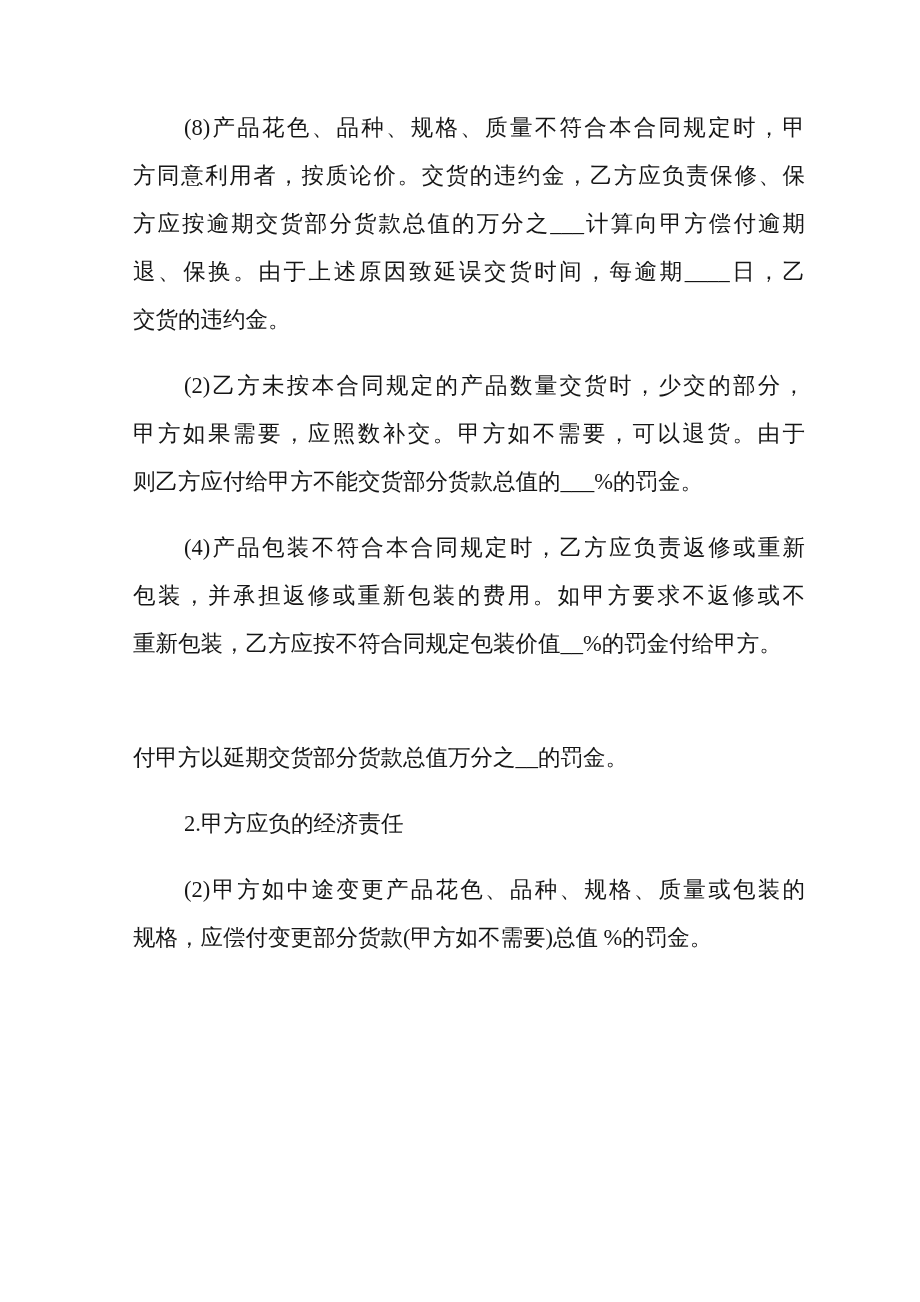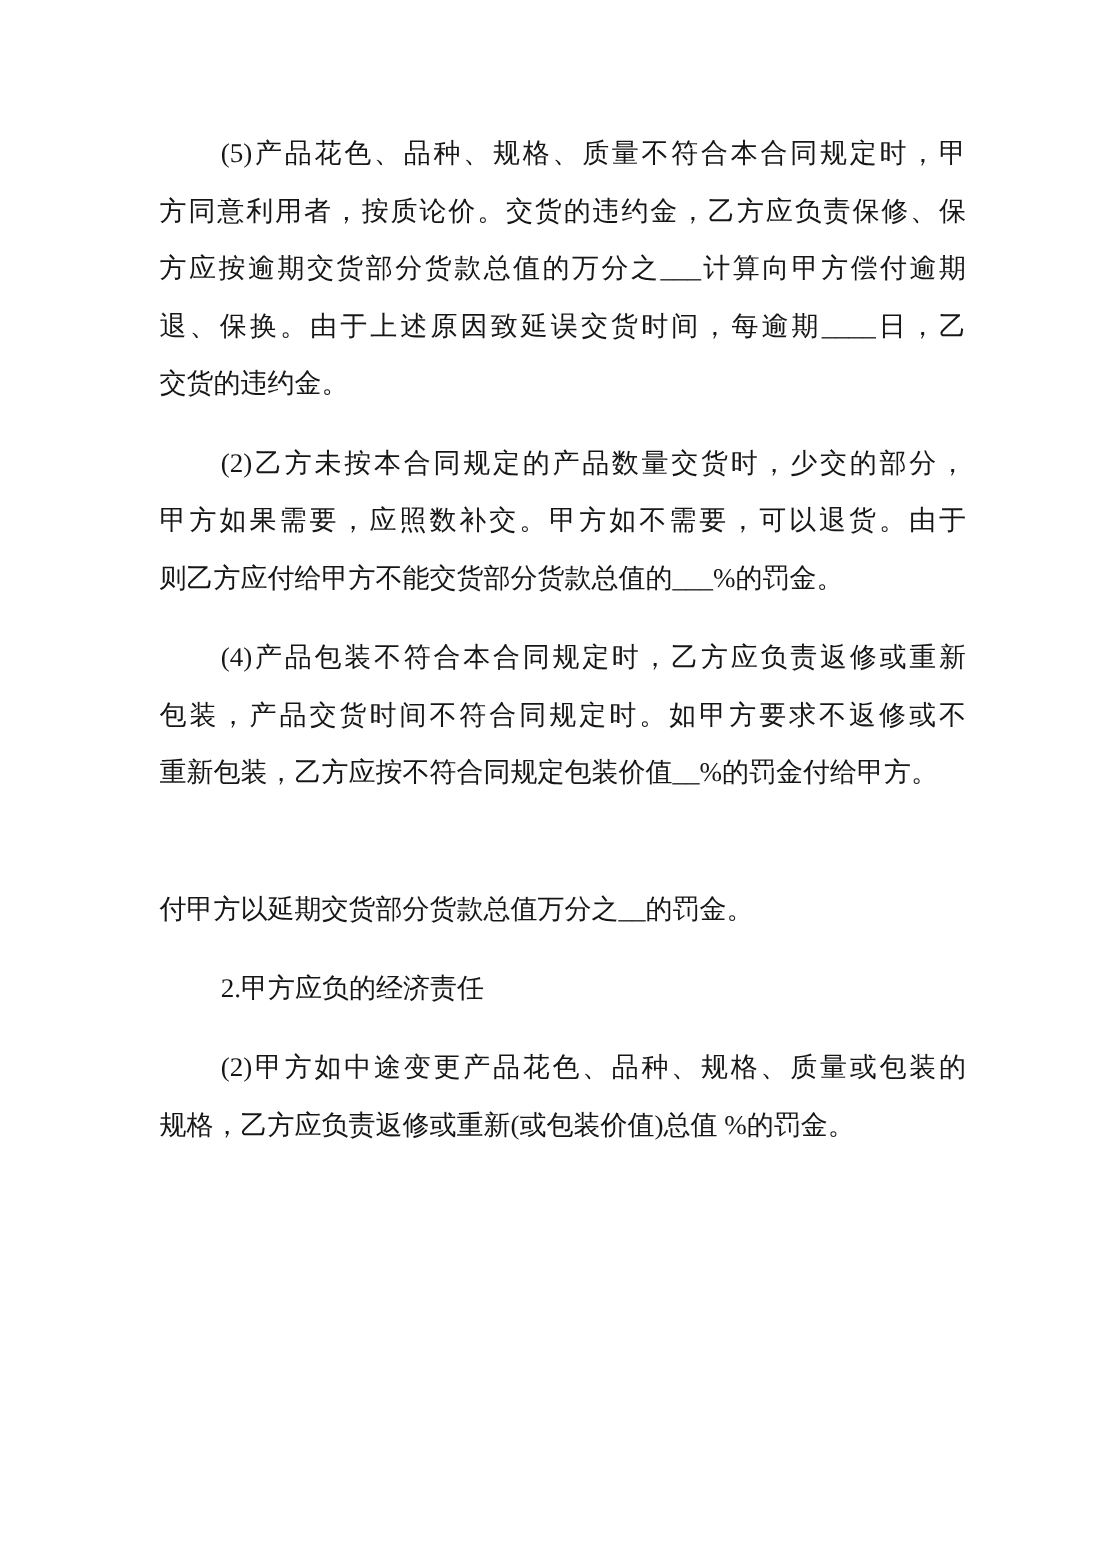--- a/index.html
+++ b/index.html
@@ -39,40 +39,40 @@
   .line.first {
     text-indent: 51px;
   }
 </style>
 </head>
 <body>
 
 <div class="page">
   <div class="doc-body" style="color: rgb(22, 22, 22);">
       <div class="para">
-        <div class="line first just">(5)产品花色、品种、规格、质量不符合本合同规定时，甲</div>
+        <div class="line first just">(8)产品花色、品种、规格、质量不符合本合同规定时，甲</div>
         <div class="line just">方同意利用者，按质论价。交货的违约金，乙方应负责保修、保</div>
         <div class="line just">方应按逾期交货部分货款总值的万分之___计算向甲方偿付逾期</div>
         <div class="line just">退、保换。由于上述原因致延误交货时间，每逾期____日，乙</div>
         <div class="line">交货的违约金。</div>
       </div>
       <div class="para">
         <div class="line first just">(2)乙方未按本合同规定的产品数量交货时，少交的部分，</div>
         <div class="line just">甲方如果需要，应照数补交。甲方如不需要，可以退货。由于</div>
         <div class="line">则乙方应付给甲方不能交货部分货款总值的___%的罚金。</div>
       </div>
       <div class="para">
         <div class="line first just">(4)产品包装不符合本合同规定时，乙方应负责返修或重新</div>
-        <div class="line just">包装，产品交货时间不符合同规定时。如甲方要求不返修或不</div>
+        <div class="line just">包装，并承担返修或重新包装的费用。如甲方要求不返修或不</div>
         <div class="line">重新包装，乙方应按不符合同规定包装价值__%的罚金付给甲方。</div>
       </div>
       <div class="para gap-before">
         <div class="line">付甲方以延期交货部分货款总值万分之__的罚金。</div>
       </div>
       <div class="para">
         <div class="line first">2.甲方应负的经济责任</div>
       </div>
       <div class="para">
         <div class="line first just">(2)甲方如中途变更产品花色、品种、规格、质量或包装的</div>
-        <div class="line">规格，乙方应负责返修或重新(或包装价值)总值 %的罚金。</div>
+        <div class="line">规格，应偿付变更部分货款(甲方如不需要)总值 %的罚金。</div>
       </div>
     </div>
 </div>
 
 </body></html>

